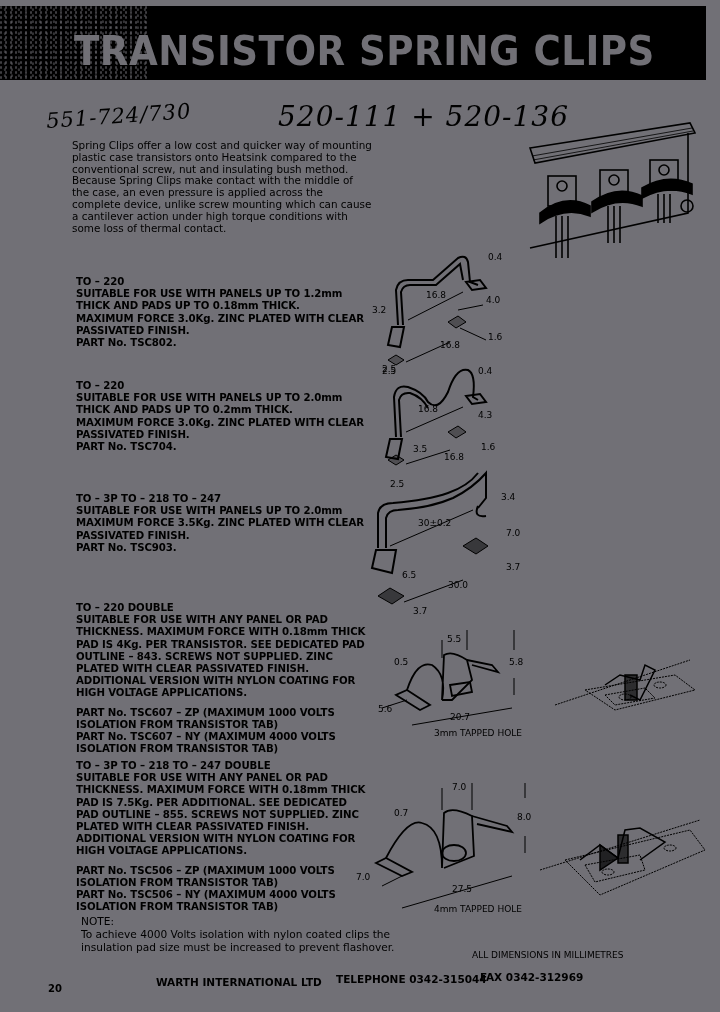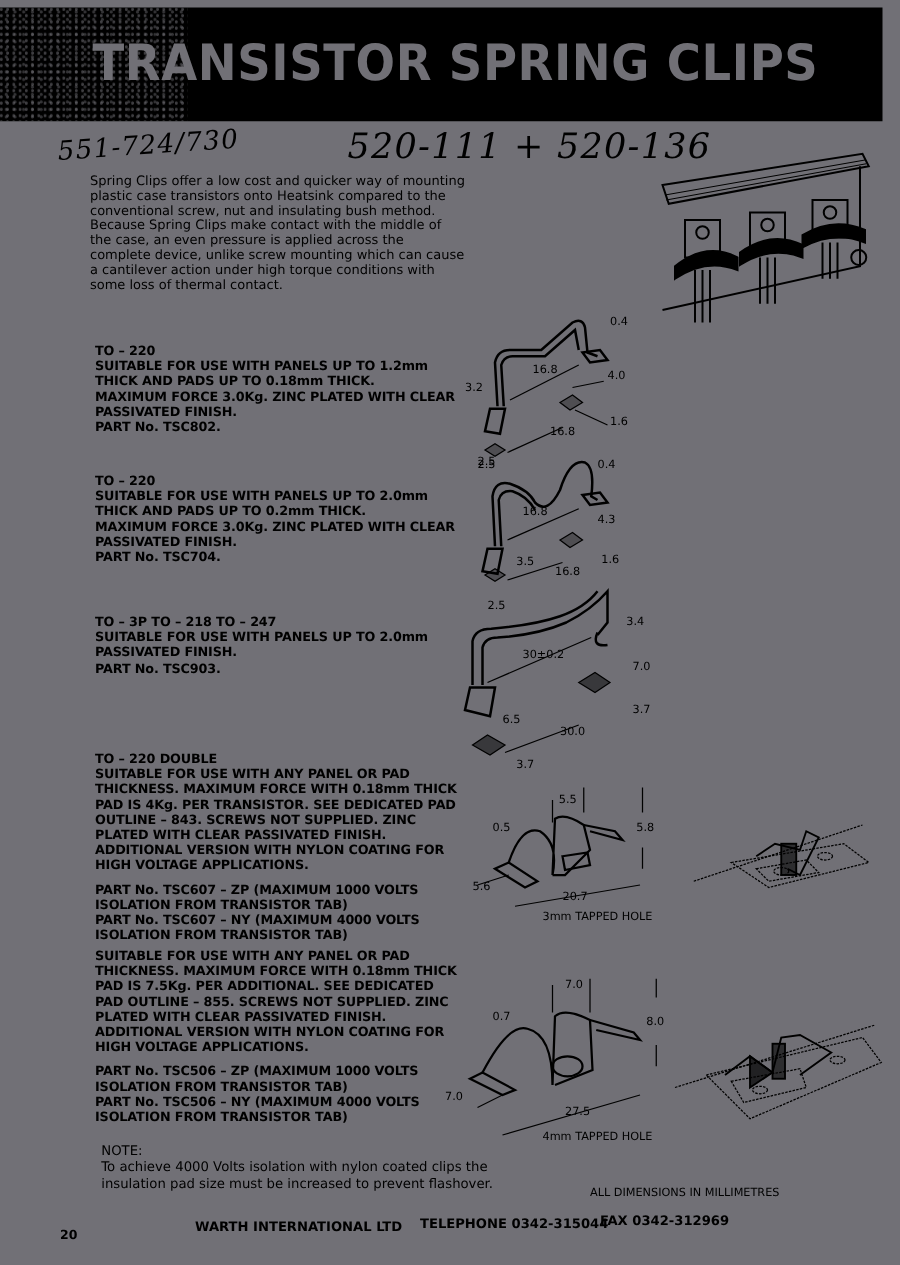--- a/index.html
+++ b/index.html
@@ -2,21 +2,21 @@
 <html><head>
   <meta charset="utf-8">
   <style>
     html, body { margin:0; padding:0; }
     body {
       width:720px; height:1012px; position:relative; overflow:hidden;
       background:#717076; color:#000;
       font-family:"DejaVu Sans", sans-serif;
     }
     .title-bar {
-      position:absolute; left:0; top:6px; width:706px; height:91px;
+      position:absolute; left:0; top:6px; width:706px; height:74px;
       background:#000;
     }
     .title-bar .speckle {
       position:absolute; left:0; top:0; width:150px; height:100%;
       background:
         radial-gradient(circle at 20% 30%, rgba(113,112,118,.55) 0 1px, transparent 1.5px) 0 0/5px 5px,
         radial-gradient(circle at 70% 60%, rgba(113,112,118,.45) 0 1px, transparent 1.5px) 0 0/7px 6px;
     }
     .title-text {
       position:absolute; left:74px; top:22px;
@@ -175,20 +175,21 @@
     <text class="dim" x="45" y="90">3.5</text>
     <text class="dim" x="113" y="88">1.6</text>
     <text class="dim" x="76" y="98">16.8</text>
     <text class="dim" x="22" y="125">2.5</text>
   </svg>
 </div>
 
 <div class="section s3">
   <span class="heading">TO – 3P TO – 218 TO – 247</span>
   <span class="line">SUITABLE FOR USE WITH PANELS UP TO 2.0mm</span>
+  <span class="line">MAXIMUM FORCE 3.5Kg. ZINC PLATED WITH CLEAR</span>
   <span class="line">PASSIVATED FINISH.</span>
   <span class="line">PART No. TSC903.</span>
 </div>
 <div class="drawing" style="left:368px; top:478px;">
   <svg width="150" height="140" viewBox="0 0 150 140">
     <g stroke="#000" fill="none" stroke-width="2">
       <path d="M10 70 L10 35 Q12 25 25 25 Q60 22 80 15 Q100 8 110 -5"></path>
       <path d="M18 70 L18 40 Q20 32 30 32 Q62 30 85 20 Q105 10 118 -5 L118 20 L110 30"></path>
       <path d="M8 72 L28 72 L24 95 L4 90 Z"></path>
       <path d="M110 28 Q105 40 118 38"></path>
@@ -258,20 +259,21 @@
       <ellipse cx="115" cy="45" rx="6" ry="3"></ellipse>
     </g>
     <g stroke="#000" fill="none" stroke-width="1.5">
       <path d="M60 45 L75 35 L95 40 L100 25 L110 30 L95 60 L85 55"></path>
       <rect x="80" y="35" width="12" height="25" fill="#000" fill-opacity=".6"></rect>
     </g>
   </svg>
 </div>
 
 <div class="section s5">
+  <span class="heading">TO – 3P TO – 218 TO – 247 DOUBLE</span>
   <span class="line">SUITABLE FOR USE WITH ANY PANEL OR PAD</span>
   <span class="line">THICKNESS. MAXIMUM FORCE WITH 0.18mm THICK</span>
   <span class="line">PAD IS 7.5Kg. PER ADDITIONAL. SEE DEDICATED</span>
   <span class="line">PAD OUTLINE – 855. SCREWS NOT SUPPLIED. ZINC</span>
   <span class="line">PLATED WITH CLEAR PASSIVATED FINISH.</span>
   <span class="line">ADDITIONAL VERSION WITH NYLON COATING FOR</span>
   <span class="line">HIGH VOLTAGE APPLICATIONS.</span>
   <div class="gap"></div>
   <span class="line">PART No. TSC506 – ZP (MAXIMUM 1000 VOLTS</span>
   <span class="line">ISOLATION FROM TRANSISTOR TAB)</span>

